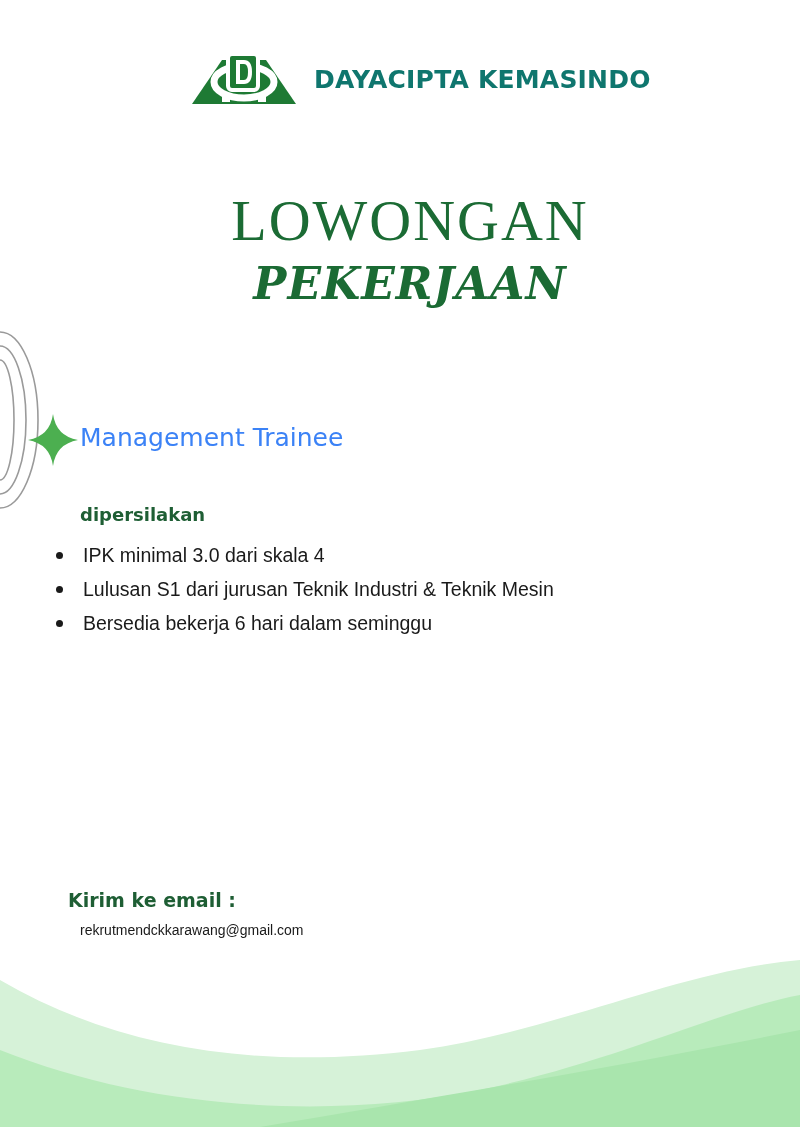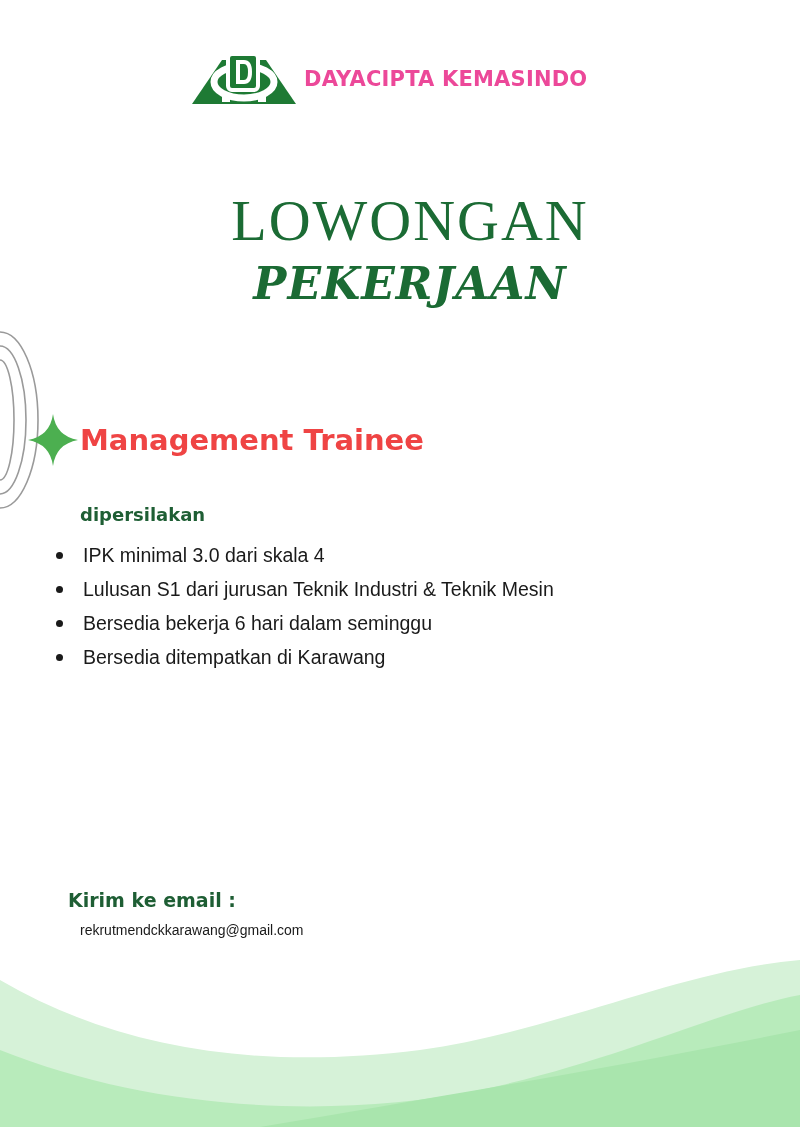--- a/index.html
+++ b/index.html
@@ -1,24 +1,24 @@
 <!DOCTYPE html>
 <html><head>
 <meta charset="utf-8">
 <style>
   html,body{margin:0;padding:0;}
   body{width:800px;height:1127px;position:relative;overflow:hidden;background:#ffffff;font-family:"Liberation Sans",sans-serif;}
   .header{position:absolute;left:192px;top:52px;display:flex;align-items:center;}
   .logo{width:104px;height:54px;}
-  .company{margin-left:8px;font-family:"DejaVu Sans",sans-serif;font-weight:bold;font-size:21px;color:#ec4899;letter-spacing:0.2px;}
+  .company{margin-left:18px;font-family:"DejaVu Sans",sans-serif;font-weight:bold;font-size:25px;color:#0f766e;letter-spacing:0.2px;}
   .title1{position:absolute;left:0;width:820px;top:192px;text-align:center;font-family:"Liberation Serif",serif;font-size:58px;color:#1b6b34;letter-spacing:2px;line-height:1;}
   .title2{position:absolute;left:0;width:820px;top:262px;text-align:center;font-family:"DejaVu Serif",serif;font-weight:bold;font-style:italic;font-size:44px;color:#1b6b34;letter-spacing:1px;line-height:1;}
   .arcs{position:absolute;left:0;top:320px;}
   .star{position:absolute;left:28px;top:414px;}
-  .role{position:absolute;left:80px;top:423px;font-family:"DejaVu Sans",sans-serif;font-weight:bold;font-size:29px;color:#ef4444;}
+  .role{position:absolute;left:80px;top:423px;font-family:"DejaVu Sans",sans-serif;font-weight:normal;font-size:25px;color:#3b82f6;}
   .qual-label{position:absolute;left:80px;top:504px;font-family:"DejaVu Sans",sans-serif;font-weight:bold;font-size:18px;color:#1e5e34;}
   ul.quals{position:absolute;left:56px;top:538px;width:690px;margin:0;padding:0;list-style:none;}
   ul.quals li{position:relative;padding-left:27px;font-family:"Liberation Sans",sans-serif;font-size:19.5px;line-height:34px;color:#1a1a1a;text-align:justify;}
   ul.quals li::before{content:"";position:absolute;left:0;top:14px;width:7px;height:7px;border-radius:50%;background:#1a1a1a;}
   .email-label{position:absolute;left:68px;top:889px;font-family:"DejaVu Sans",sans-serif;font-weight:bold;font-size:19px;color:#1e5e34;}
   .email{position:absolute;left:80px;top:922px;font-family:"Liberation Sans",sans-serif;font-size:14px;color:#1a1a1a;}
   .waves{position:absolute;left:0;top:940px;}
 </style>
 </head>
 <body>
@@ -50,21 +50,20 @@
 </svg>
 
 <div class="role">Management Trainee</div>
 
 <div class="qual-label">dipersilakan</div>
 
 <ul class="quals">
   <li>IPK minimal 3.0 dari skala 4</li>
   <li>Lulusan S1 dari jurusan Teknik Industri &amp; Teknik Mesin</li>
   <li>Bersedia bekerja 6 hari dalam seminggu</li>
-  <li>Bersedia ditempatkan di Karawang</li>
 </ul>
 
 <div class="email-label">Kirim ke email :</div>
 <div class="email">rekrutmendckkarawang@gmail.com</div>
 
 <svg class="waves" width="800" height="187" viewBox="0 0 800 187">
   <path d="M0 40 C 120 110, 260 130, 420 110 C 560 90, 680 30, 800 20 L800 187 L0 187 Z" fill="#d6f2d8"></path>
   <path d="M0 110 C 150 170, 330 180, 480 150 C 620 120, 720 70, 800 55 L800 187 L0 187 Z" fill="#b8ebbb"></path>
   <path d="M260 187 C 420 160, 600 130, 800 90 L800 187 Z" fill="#a9e5ad"></path>
 </svg>

